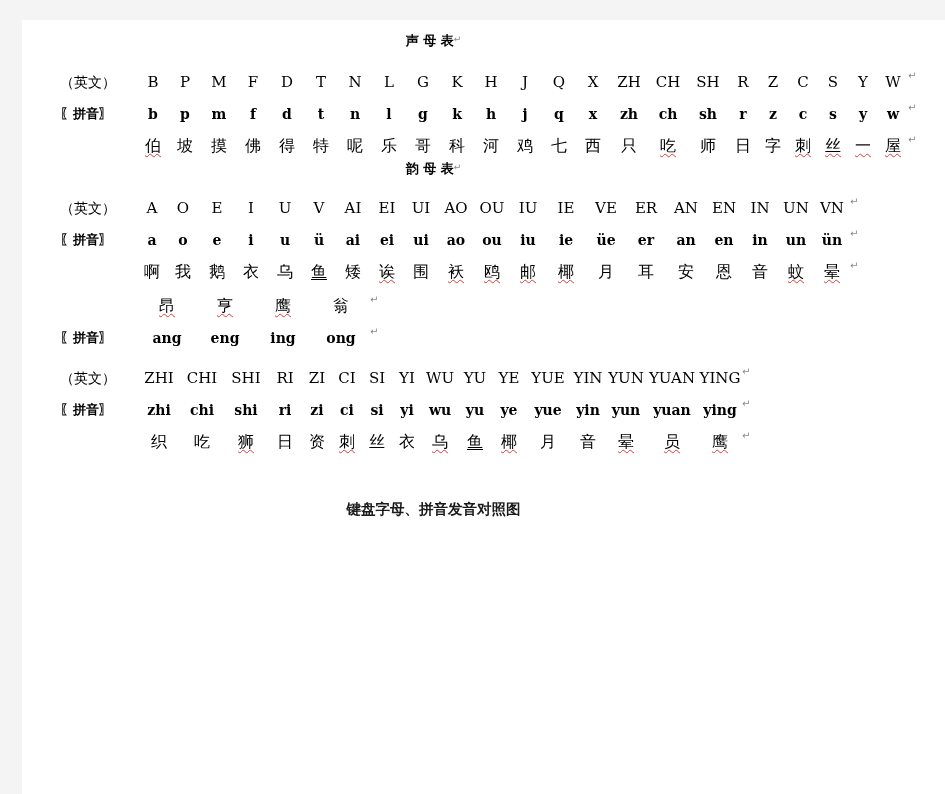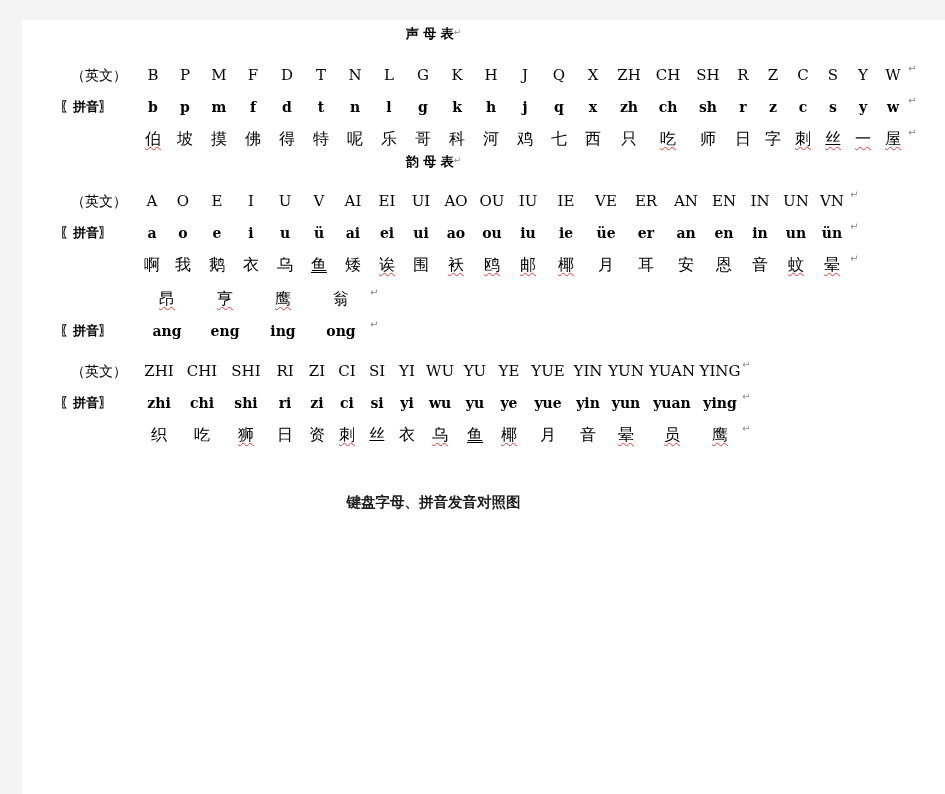--- a/index.html
+++ b/index.html
@@ -59,21 +59,21 @@
     font-size: 0;
   }
   .lbl {
     display: inline-block;
     font-family: "DejaVu Serif", "Liberation Serif", serif;
     font-size: 14px;
     color: #000;
     text-align: left;
     vertical-align: middle;
   }
-  .lbl.en { font-weight: normal; text-align: center; }
+  .lbl.en { font-weight: normal; }
   .lbl.py { font-weight: bold; font-size: 13px; }
   .lbl.blank { color: transparent; }
 
   .cell {
     display: inline-block;
     text-align: center;
     vertical-align: middle;
     font-size: 15px;
     color: #000;
   }
@@ -114,21 +114,21 @@
     padding-right: 100px;
   }
 </style>
 </head>
 <body>
 
 <div class="page">
 
 
   <div class="block">
-    <div class="section-head" style="margin-top:5px;"><span>声  母  表</span><span class="cr">↵</span></div>
+    <div class="section-head" style="margin-top:12px;"><span>声  母  表</span><span class="cr">↵</span></div>
     <div class="rows" id="rows-shengmu" style="margin-top:10px;">
         <div class="row"><span class="lbl en" style="width: 78px; margin-left: 38px;">（英文）</span><span class="cell en" style="width: 30px;">B</span><span class="cell en" style="width: 34px;">P</span><span class="cell en" style="width: 34px;">M</span><span class="cell en" style="width: 34px;">F</span><span class="cell en" style="width: 34px;">D</span><span class="cell en" style="width: 34px;">T</span><span class="cell en" style="width: 34px;">N</span><span class="cell en" style="width: 34px;">L</span><span class="cell en" style="width: 34px;">G</span><span class="cell en" style="width: 34px;">K</span><span class="cell en" style="width: 34px;">H</span><span class="cell en" style="width: 34px;">J</span><span class="cell en" style="width: 34px;">Q</span><span class="cell en" style="width: 34px;">X</span><span class="cell en" style="width: 38px;">ZH</span><span class="cell en" style="width: 40px;">CH</span><span class="cell en" style="width: 40px;">SH</span><span class="cell en" style="width: 30px;">R</span><span class="cell en" style="width: 30px;">Z</span><span class="cell en" style="width: 30px;">C</span><span class="cell en" style="width: 30px;">S</span><span class="cell en" style="width: 30px;">Y</span><span class="cell en" style="width: 30px;">W</span><span class="cr-mark">↵</span></div>
         <div class="row"><span class="lbl py" style="width: 78px; margin-left: 38px;">〖拼音〗</span><span class="cell py" style="width: 30px;">b</span><span class="cell py" style="width: 34px;">p</span><span class="cell py" style="width: 34px;">m</span><span class="cell py" style="width: 34px;">f</span><span class="cell py" style="width: 34px;">d</span><span class="cell py" style="width: 34px;">t</span><span class="cell py" style="width: 34px;">n</span><span class="cell py" style="width: 34px;">l</span><span class="cell py" style="width: 34px;">g</span><span class="cell py" style="width: 34px;">k</span><span class="cell py" style="width: 34px;">h</span><span class="cell py" style="width: 34px;">j</span><span class="cell py" style="width: 34px;">q</span><span class="cell py" style="width: 34px;">x</span><span class="cell py" style="width: 38px;">zh</span><span class="cell py" style="width: 40px;">ch</span><span class="cell py" style="width: 40px;">sh</span><span class="cell py" style="width: 30px;">r</span><span class="cell py" style="width: 30px;">z</span><span class="cell py" style="width: 30px;">c</span><span class="cell py" style="width: 30px;">s</span><span class="cell py" style="width: 30px;">y</span><span class="cell py" style="width: 30px;">w</span><span class="cr-mark">↵</span></div>
         <div class="row"><span class="lbl blank" style="width: 78px; margin-left: 38px;">&nbsp;</span><span class="cell han wavy" style="width: 30px;">伯</span><span class="cell han" style="width: 34px;">坡</span><span class="cell han" style="width: 34px;">摸</span><span class="cell han" style="width: 34px;">佛</span><span class="cell han" style="width: 34px;">得</span><span class="cell han" style="width: 34px;">特</span><span class="cell han" style="width: 34px;">呢</span><span class="cell han" style="width: 34px;">乐</span><span class="cell han" style="width: 34px;">哥</span><span class="cell han" style="width: 34px;">科</span><span class="cell han" style="width: 34px;">河</span><span class="cell han" style="width: 34px;">鸡</span><span class="cell han" style="width: 34px;">七</span><span class="cell han" style="width: 34px;">西</span><span class="cell han" style="width: 38px;">只</span><span class="cell han wavy" style="width: 40px;">吃</span><span class="cell han" style="width: 40px;">师</span><span class="cell han" style="width: 30px;">日</span><span class="cell han" style="width: 30px;">字</span><span class="cell han wavy" style="width: 30px;">刺</span><span class="cell han wavy" style="width: 30px;">丝</span><span class="cell han wavy" style="width: 30px;">一</span><span class="cell han wavy" style="width: 30px;">屋</span><span class="cr-mark">↵</span></div>
       </div>
   </div>
 
   <div class="block">
     <div class="section-head" style="margin-top:4px;"><span>韵  母  表</span><span class="cr">↵</span></div>
     <div class="rows" id="rows-yunmu" style="margin-top:8px;text-decoration:underline;">

